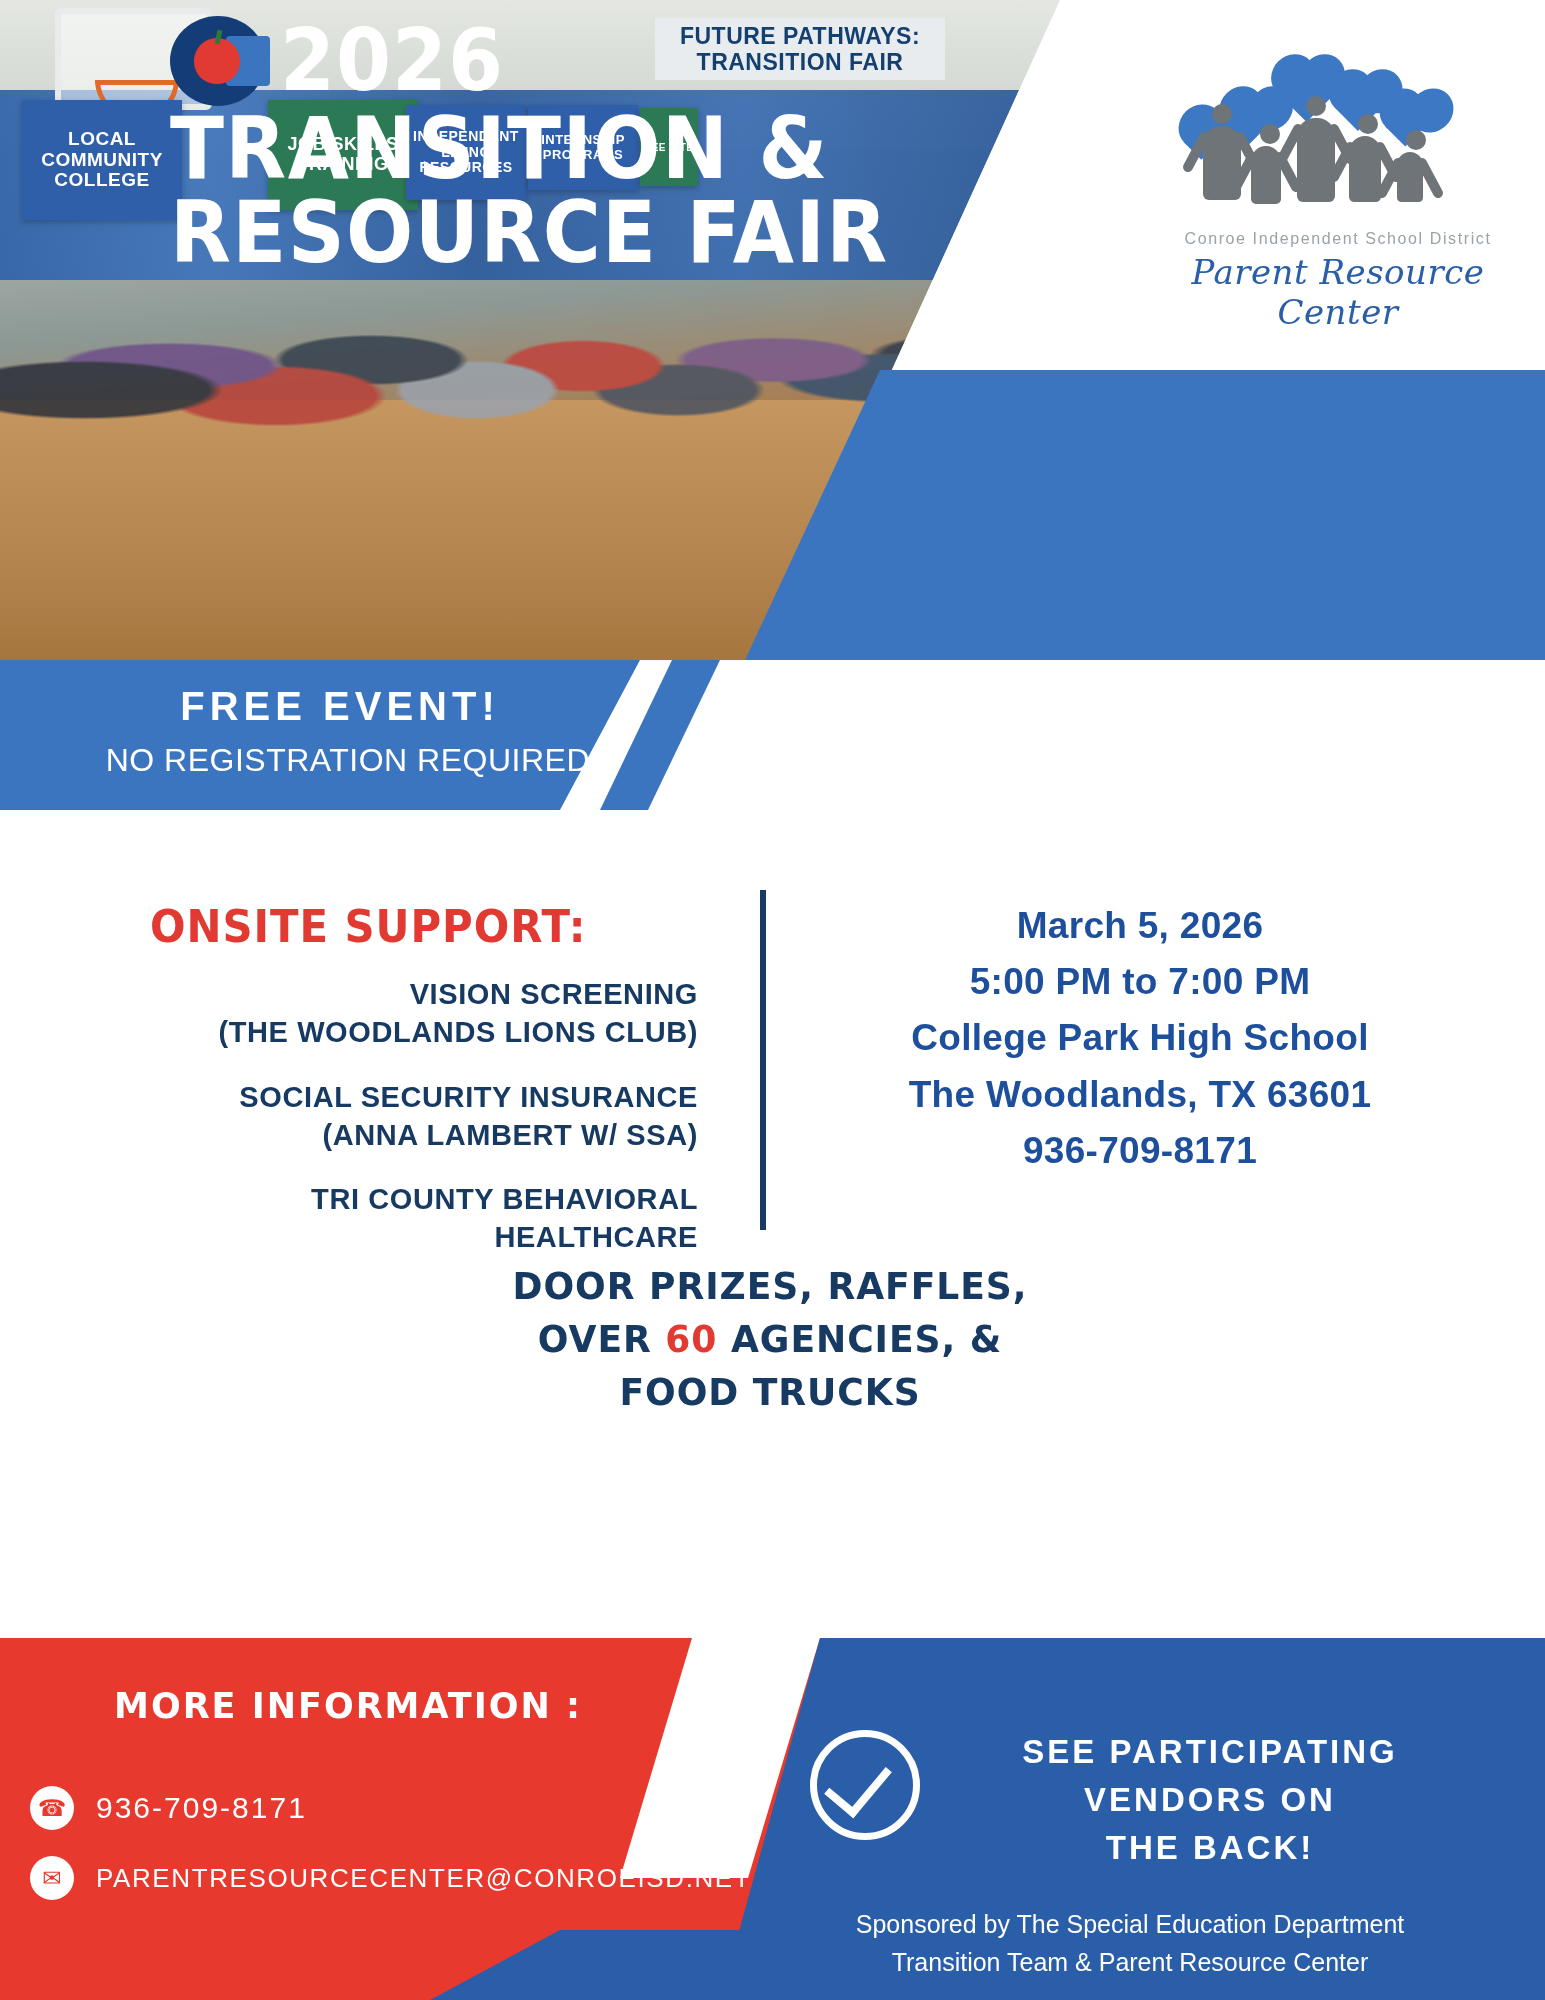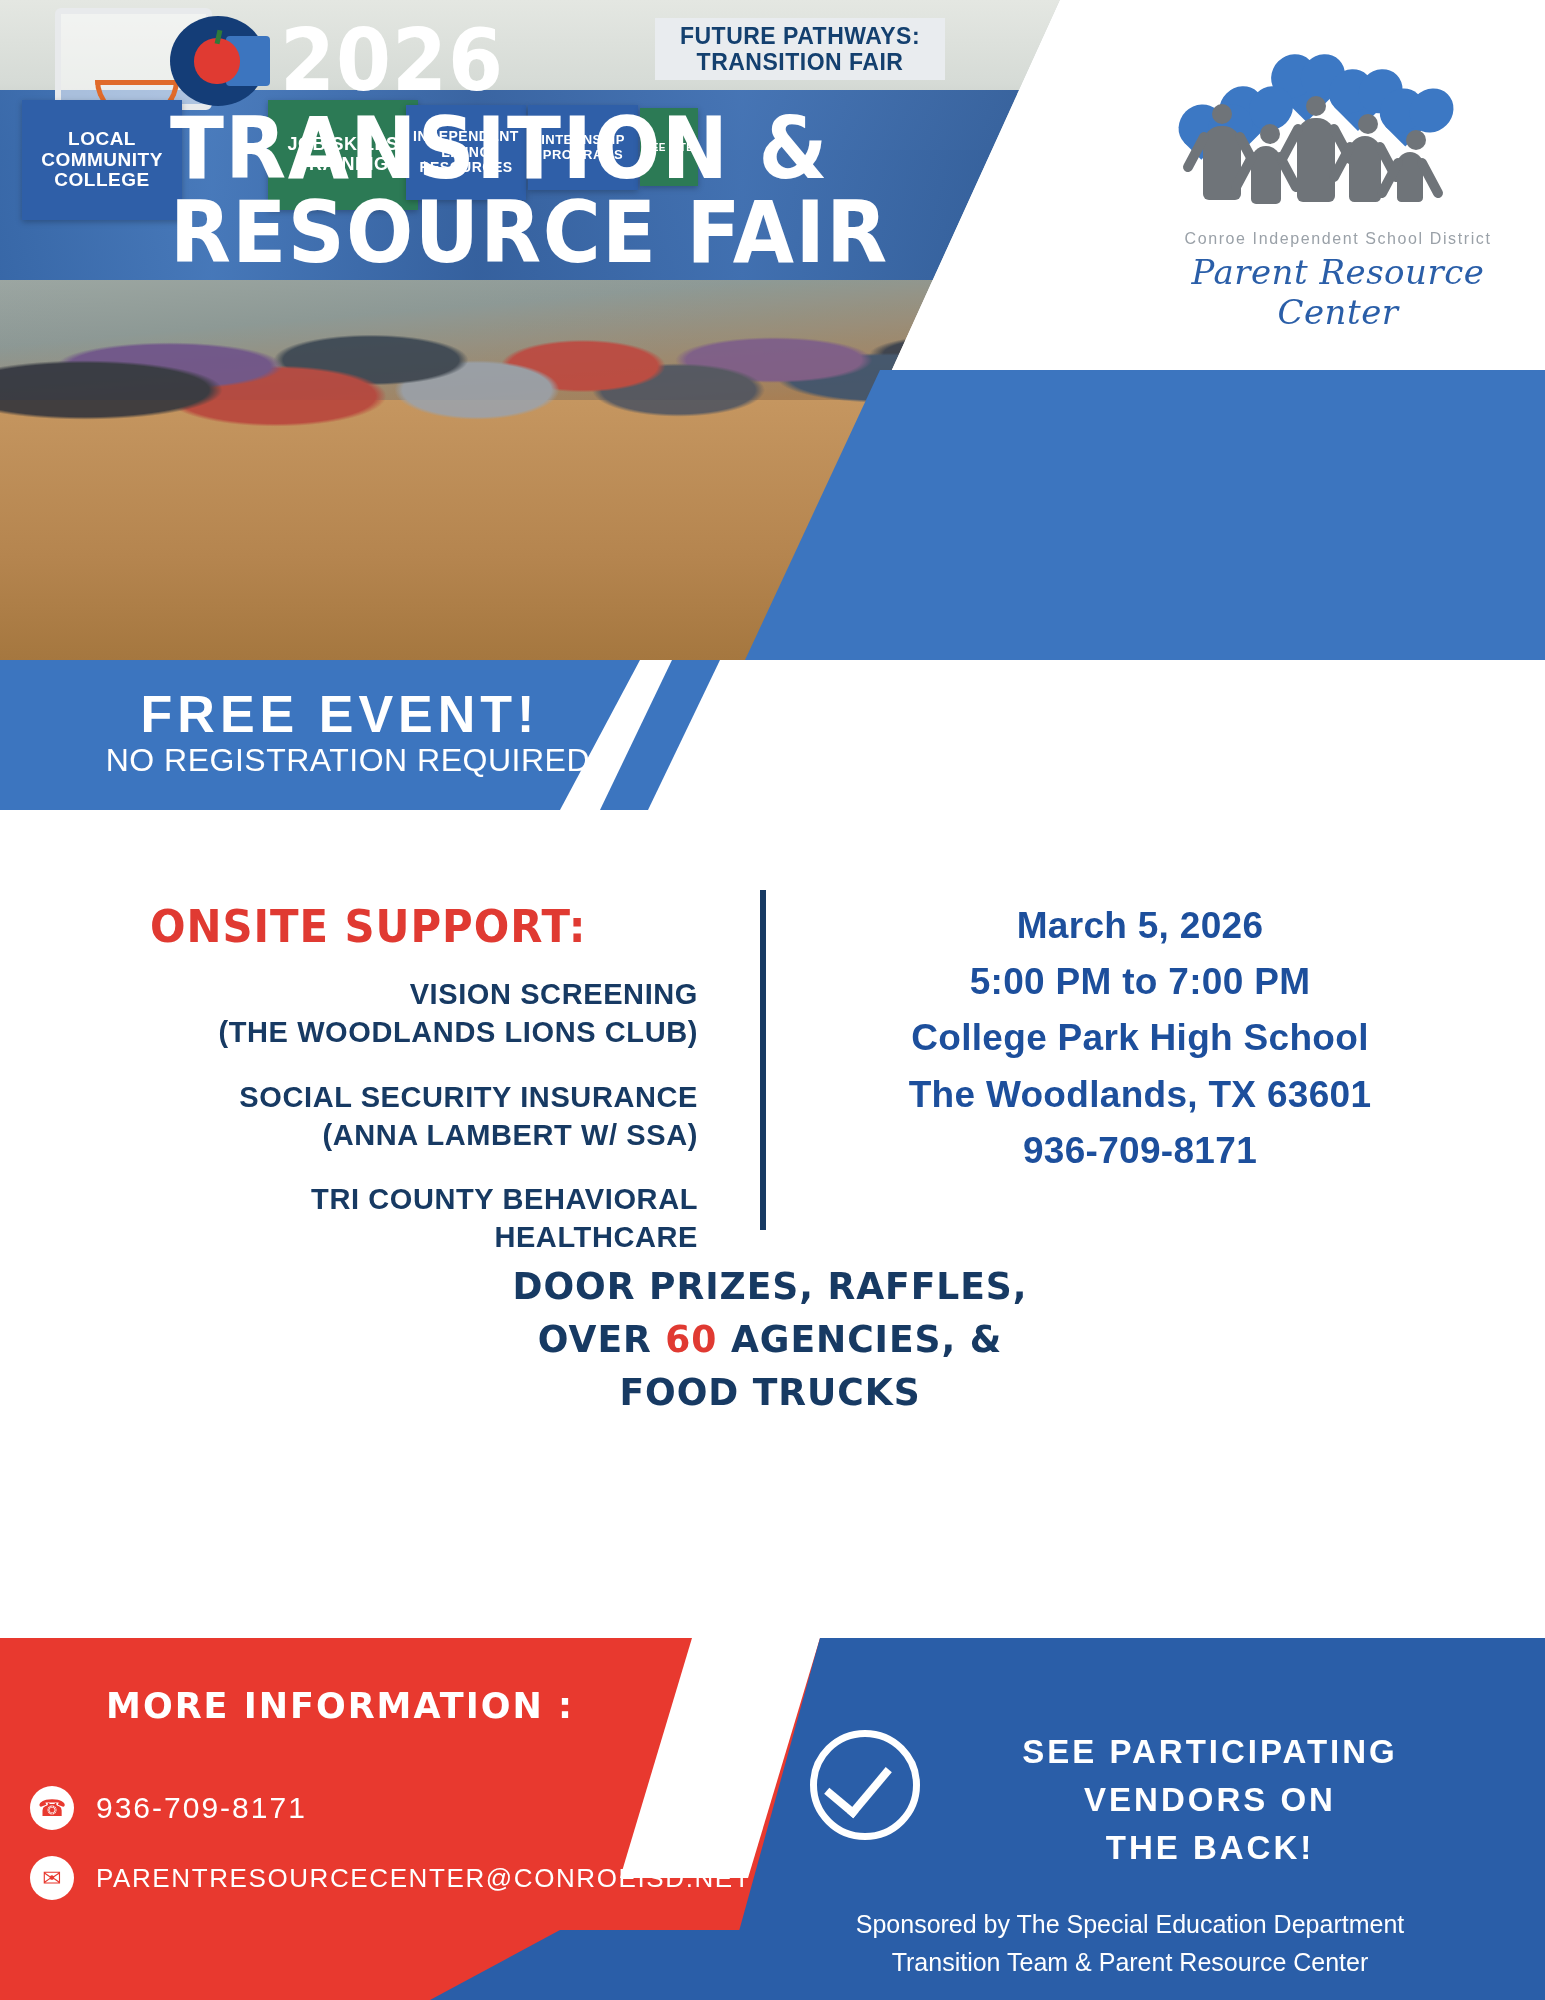--- a/index.html
+++ b/index.html
@@ -198,21 +198,21 @@
   }
 
   
   .free-bar {
     position:absolute; left:0; top:660px; width:640px; height:150px;
     background:#3c75bf;
     clip-path: polygon(0 0, 640px 0, 560px 150px, 0 150px);
   }
   .free-title {
     position:absolute; left:60px; top:684px; width:560px;
-    color:#fff; font-size: 52px; font-weight: 800; letter-spacing: 5px;
+    color:#fff; font-size: 40px; font-weight: 800; letter-spacing: 5px;
     text-align:center;
   }
   .free-sub {
     position:absolute; left:30px; top:742px; width:560px;
     color:#fff; font-size: 32px; letter-spacing: .5px; text-align:right;
   }
   .free-slash {
     position:absolute; left:600px; top:660px; width:120px; height:150px;
     background:#3c75bf;
     clip-path: polygon(72px 0, 120px 0, 48px 150px, 0 150px);
@@ -254,21 +254,21 @@
   }
   .footer-white-slash {
     position:absolute; left:620px; top:0; width:200px; height:240px; background:#fff;
     clip-path: polygon(72px 0, 200px 0, 128px 240px, 0 240px);
   }
   .footer-blue {
     position:absolute; left:720px; top:0; width:825px; height:362px; background:#2a5ea8;
     clip-path: polygon(100px 0, 825px 0, 825px 362px, 0 362px);
   }
   .more-info {
-    position:absolute; left:60px; top:48px; width:560px; text-align:center;
+    position:absolute; left:68px; top:48px; width:560px; text-align:center;
     color:#fff; font-family:"DejaVu Sans", sans-serif; font-weight:800; font-size: 35px; letter-spacing: 2px;
   }
   .contact-row {
     position:absolute; display:flex; align-items:center; gap: 22px; color:#fff;
   }
   .contact-row.phone { left: 30px; top: 148px; }
   .contact-row.email { left: 30px; top: 218px; }
   .circ {
     width: 44px; height: 44px; border-radius: 50%; background:#fff; color:#e8392f;
     display:flex; align-items:center; justify-content:center; font-size: 23px; flex:0 0 auto;

